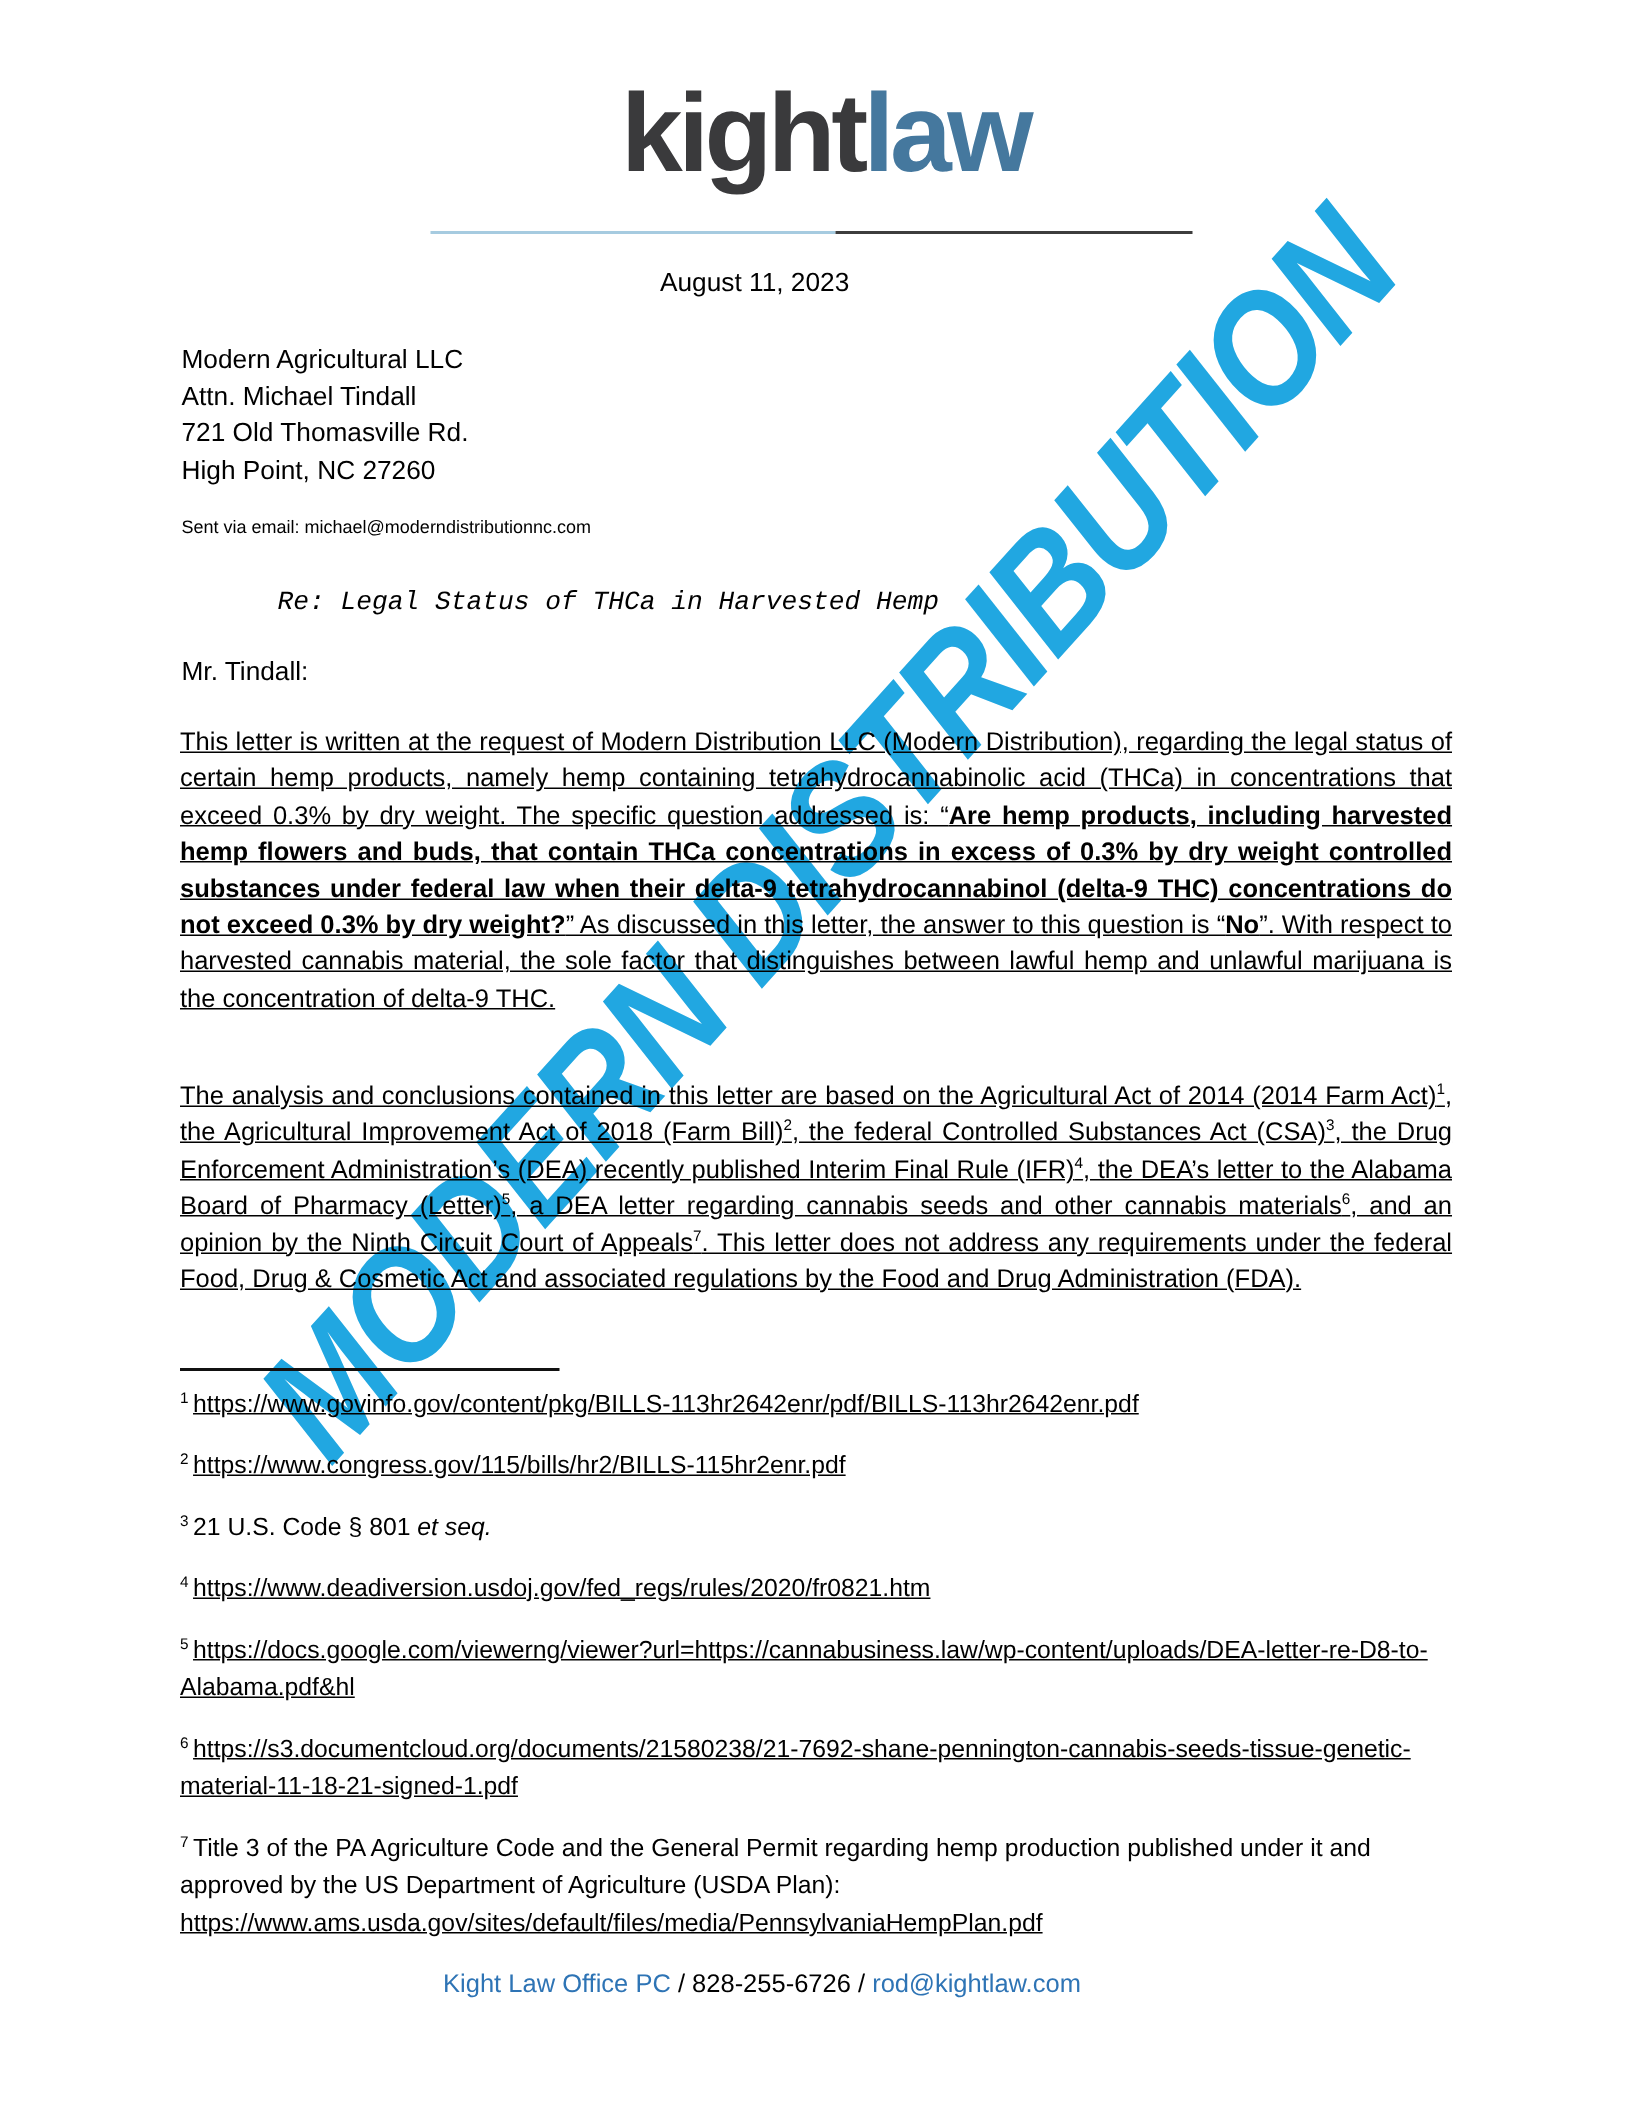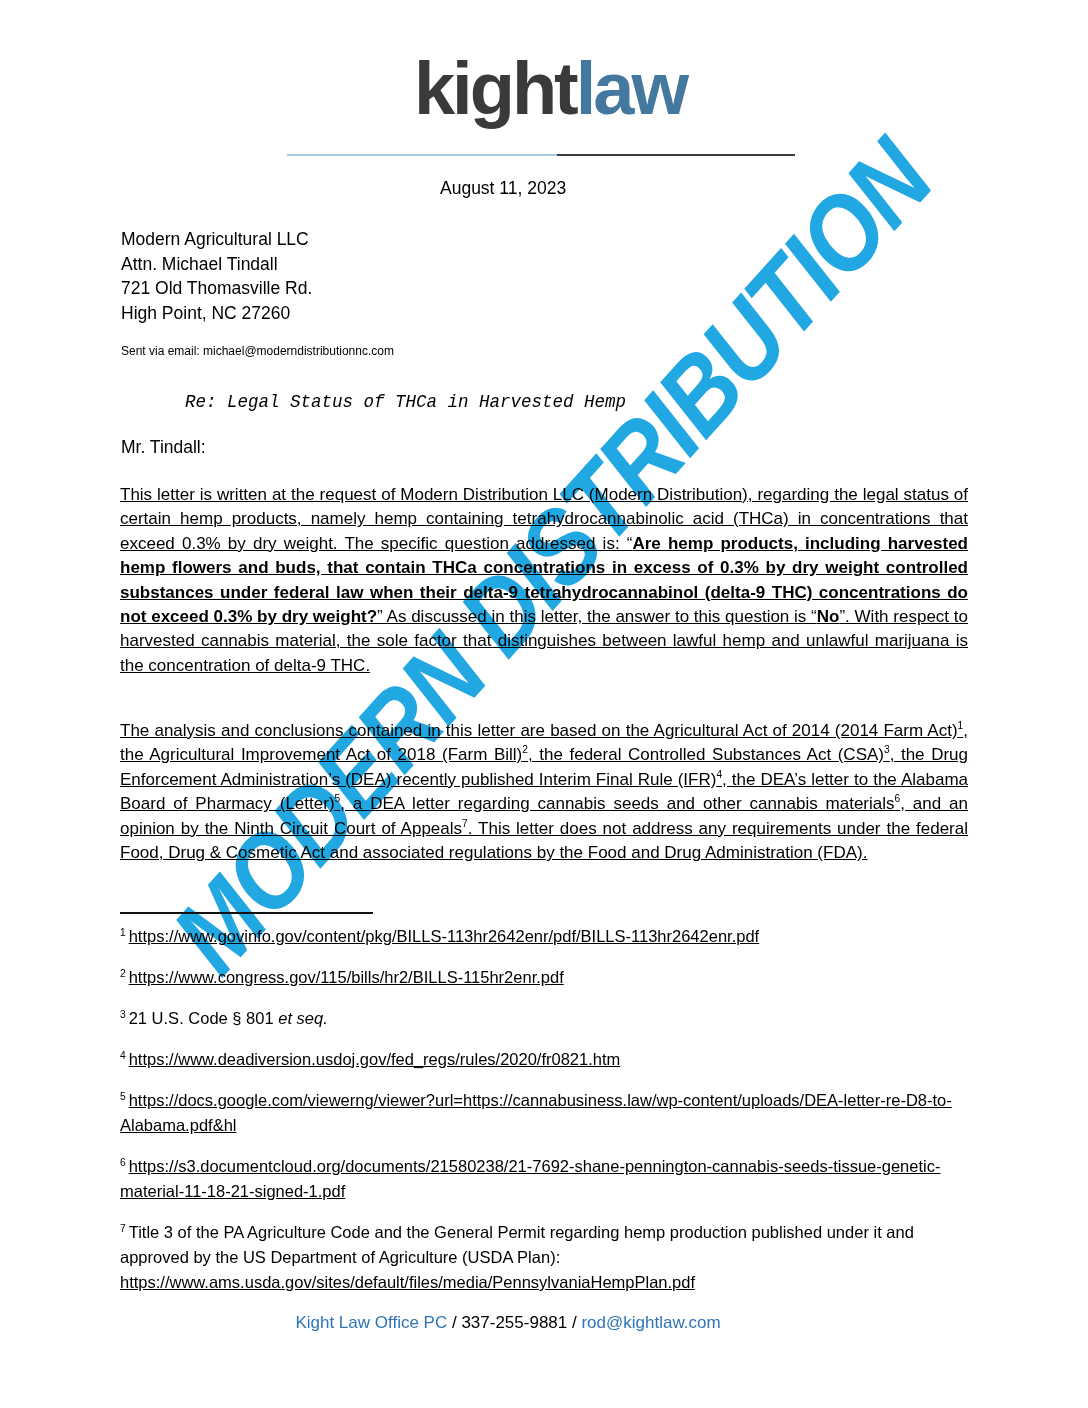--- a/index.html
+++ b/index.html
@@ -94,17 +94,17 @@
       <div class="footnote"><span class="fn-num">1</span><span><span class="u">https://www.govinfo.gov/content/pkg/BILLS-113hr2642enr/pdf/BILLS-113hr2642enr.pdf</span></span></div>
       <div class="footnote"><span class="fn-num">2</span><span><span class="u">https://www.congress.gov/115/bills/hr2/BILLS-115hr2enr.pdf</span></span></div>
       <div class="footnote"><span class="fn-num">3</span><span><span class="">21 U.S. Code § 801 </span><span class="i">et seq.</span></span></div>
       <div class="footnote"><span class="fn-num">4</span><span><span class="u">https://www.deadiversion.usdoj.gov/fed_regs/rules/2020/fr0821.htm</span></span></div>
       <div class="footnote"><span class="fn-num">5</span><span><span class="u">https://docs.google.com/viewerng/viewer?url=https://cannabusiness.law/wp-content/uploads/DEA-letter-re-D8-to-Alabama.pdf&amp;hl</span></span></div>
       <div class="footnote"><span class="fn-num">6</span><span><span class="u">https://s3.documentcloud.org/documents/21580238/21-7692-shane-pennington-cannabis-seeds-tissue-genetic-material-11-18-21-signed-1.pdf</span></span></div>
       <div class="footnote"><span class="fn-num">7</span><span><span class="">Title 3 of the PA Agriculture Code and the General Permit regarding hemp production published under it and approved by the US Department of Agriculture (USDA Plan):</span><br><span class="u">https://www.ams.usda.gov/sites/default/files/media/PennsylvaniaHempPlan.pdf</span></span></div>
     </div>
 
     <div class="footer">
-      <div><span class="blue">Kight Law Office PC</span><span class="">  /  </span><span class="">337-255-9881</span><span class=""> /  </span><span class="blue">rod@kightlaw.com</span></div>
+      <div><span class="blue">Kight Law Office PC</span><span class="">  /  </span><span class="">828-255-6726</span><span class=""> /  </span><span class="blue">rod@kightlaw.com</span></div>
     </div>
 
   </div>
 </div>
 
 </body></html>

